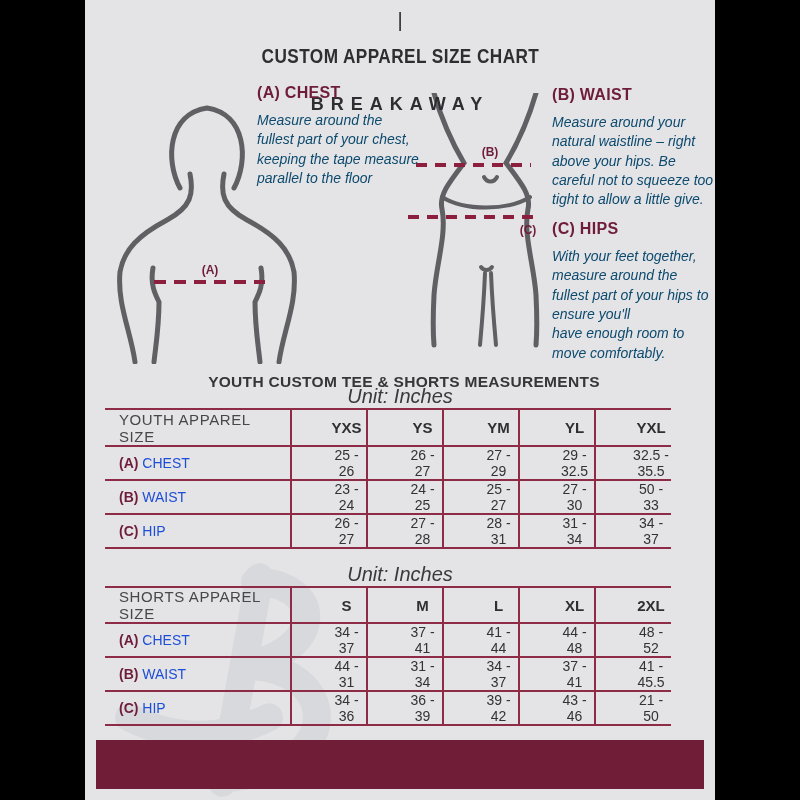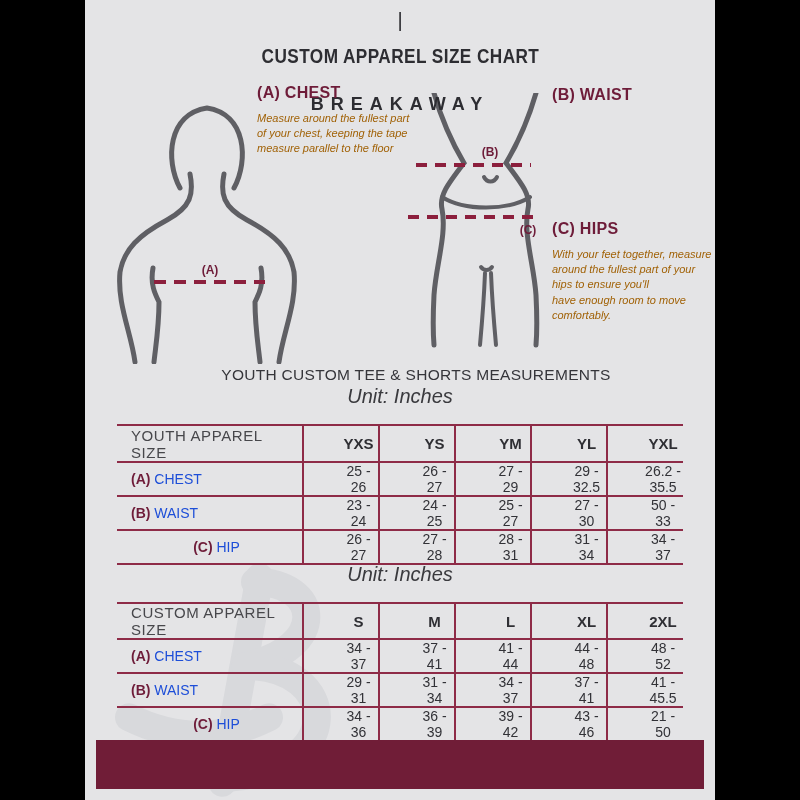--- a/index.html
+++ b/index.html
@@ -18,39 +18,39 @@
           display:flex; justify-content:center; align-items:center; gap:13px; z-index:2;flex-direction:column;}
   .season,.doc-title{font-weight:bold; font-size:20px; letter-spacing:.5px; color:#2d2d32;
           transform:scaleX(.86); transform-origin:center;}
   .pipe{font-size:20px; color:#2d2d32; font-weight:normal; margin:0 -2px;}
   .logo-svg{width:40px; height:40px; margin-left:14px;}
   .brand{font-weight:bold; font-size:18px; letter-spacing:7px; color:#2d2d32;}
 
   
   .instr{position:absolute; width:164px; z-index:2;}
   .instr h3{font-size:16px; font-weight:bold; color:var(--accent); letter-spacing:.3px; margin-bottom:9px;}
-  .instr p{font-size:11px; line-height:1.38; font-style:italic; color:#a16207; white-space:pre-line;}
+  .instr p{font-size:14px; line-height:1.38; font-style:italic; color:#0c4a6e; white-space:pre-line;}
   .instr-a{left:172px; top:84px;}
   .instr-b{left:467px; top:86px;}
   .instr-c{left:467px; top:220px;}
 
   .fig{position:absolute; z-index:1;}
   .fig-upper{left:22px; top:76px;}
   .fig-lower{left:303px; top:93px;}
 
   
-  .sec-title{position:absolute; left:16px; width:100%; text-align:center; font-weight:normal;
-             font-size:15.5px; letter-spacing:.3px; color:var(--ink); z-index:2;}
+  .sec-title{position:absolute; left:4px; width:100%; text-align:center; font-weight:bold;
+             font-size:15.5px; letter-spacing:.3px; color:var(--ink); z-index:2;margin-top:7px;}
   .sec-unit{position:absolute; left:0; width:100%; text-align:center; font-style:italic;
             font-size:20px; color:#3a3a3e; z-index:2;}
 
   
-  table.tbl{position:absolute; left:32px; width:566px; border-collapse:collapse; table-layout:fixed; z-index:2;margin-top:16px;}
+  table.tbl{position:absolute; left:20px; width:566px; border-collapse:collapse; table-layout:fixed; z-index:2;}
   .tbl tr > td{border-top:2px solid var(--border); background:transparent;}
-  .tbl tr:last-child > td{border-bottom:2px solid var(--border);text-align:center;}
+  .tbl tr:last-child > td{border-bottom:2px solid var(--border);}
   .tbl tr > td + td{border-left:2px solid var(--border);}
   .tbl td{font-size:14px; color:#323237; text-align:center; vertical-align:middle;padding-left:35px;}
   .tbl td.rowhead{text-align:left; padding-left:14px;}
   .hdr td{font-weight:bold; font-size:15px; color:#2f2f34;}
   .hdr td.rowhead{font-weight:normal; font-size:15px; color:#47474b; letter-spacing:.6px;}
   .lbl-prefix{font-weight:bold; color:var(--accent);}
   .lbl-name{color:#1d4ed8;}
   .tbl-youth{top:408px;} .tbl-youth tr{height:31px;} .tbl-youth tr.hdr{height:37px;}
   .tbl-adult{top:586px;} .tbl-adult tr{height:30px;} .tbl-adult tr.hdr{height:36px;}
 
@@ -128,20 +128,21 @@
     <text x="102" y="63" text-anchor="middle" font-family="Liberation Sans, sans-serif" font-size="12" font-weight="bold" fill="#6e1c39">(B)</text>
     <text x="140" y="141" text-anchor="middle" font-family="Liberation Sans, sans-serif" font-size="12" font-weight="bold" fill="#6e1c39">(C)</text>
   </svg>
 
   <div class="instr instr-a">
     <h3>(A) CHEST</h3>
     <p>Measure around the fullest part of your chest, keeping the tape measure parallel to the floor</p>
   </div>
   <div class="instr instr-b">
     <h3>(B) WAIST</h3>
+    <p>Measure around your natural waistline – right above your hips. Be careful not to squeeze too tight to allow a little give.</p>
   </div>
   <div class="instr instr-c">
     <h3>(C) HIPS</h3>
     <p>With your feet together, measure around the fullest part of your hips to ensure you'll
 have enough room to move comfortably.</p>
   </div>
 
   <div class="sec-title t-youth-title">YOUTH CUSTOM TEE &amp; SHORTS MEASUREMENTS</div>
   <div class="sec-unit t-youth-unit">Unit: Inches</div>
 
@@ -165,21 +166,21 @@
     </tr>
     <tr>
       <td class="rowhead">
         <span class="lbl-prefix">(A)</span>
         <span class="lbl-name">CHEST</span>
       </td>
       <td>25 - 26</td>
       <td>26 - 27</td>
       <td>27 - 29</td>
       <td>29 - 32.5</td>
-      <td>26.2 - 35.5</td>
+      <td>32.5 - 35.5</td>
     </tr>
     <tr>
       <td class="rowhead">
         <span class="lbl-prefix">(B)</span>
         <span class="lbl-name">WAIST</span>
       </td>
       <td>23 - 24</td>
       <td>24 - 25</td>
       <td>25 - 27</td>
       <td>27 - 30</td>
@@ -205,21 +206,21 @@
     <colgroup>
         <col style="width:186px">
         <col>
         <col>
         <col>
         <col>
         <col>
       </colgroup>
     <tbody>
         <tr class="hdr">
-      <td class="rowhead">CUSTOM APPAREL SIZE</td>
+      <td class="rowhead">SHORTS APPAREL SIZE</td>
       <td>S</td>
       <td>M</td>
       <td>L</td>
       <td>XL</td>
       <td>2XL</td>
     </tr>
     <tr>
       <td class="rowhead">
         <span class="lbl-prefix">(A)</span>
         <span class="lbl-name">CHEST</span>
@@ -228,21 +229,21 @@
       <td>37 - 41</td>
       <td>41 - 44</td>
       <td>44 - 48</td>
       <td>48 - 52</td>
     </tr>
     <tr>
       <td class="rowhead">
         <span class="lbl-prefix">(B)</span>
         <span class="lbl-name">WAIST</span>
       </td>
-      <td>29 - 31</td>
+      <td>44 - 31</td>
       <td>31 - 34</td>
       <td>34 - 37</td>
       <td>37 - 41</td>
       <td>41 - 45.5</td>
     </tr>
     <tr>
       <td class="rowhead">
         <span class="lbl-prefix">(C)</span>
         <span class="lbl-name">HIP</span>
       </td>

